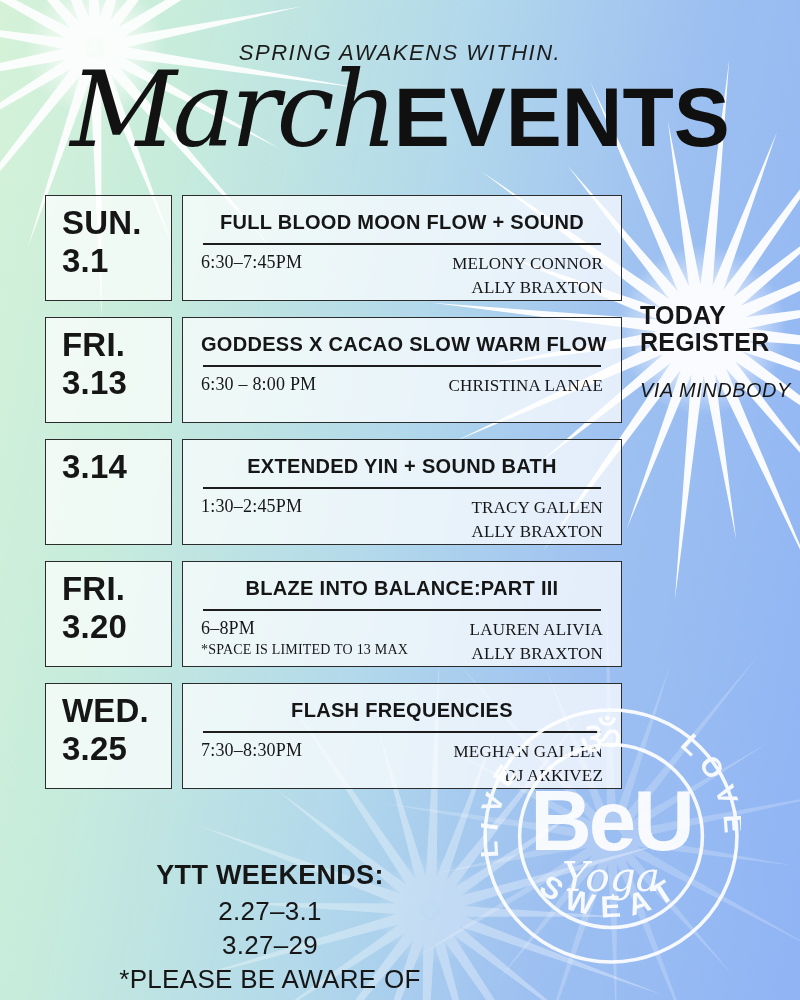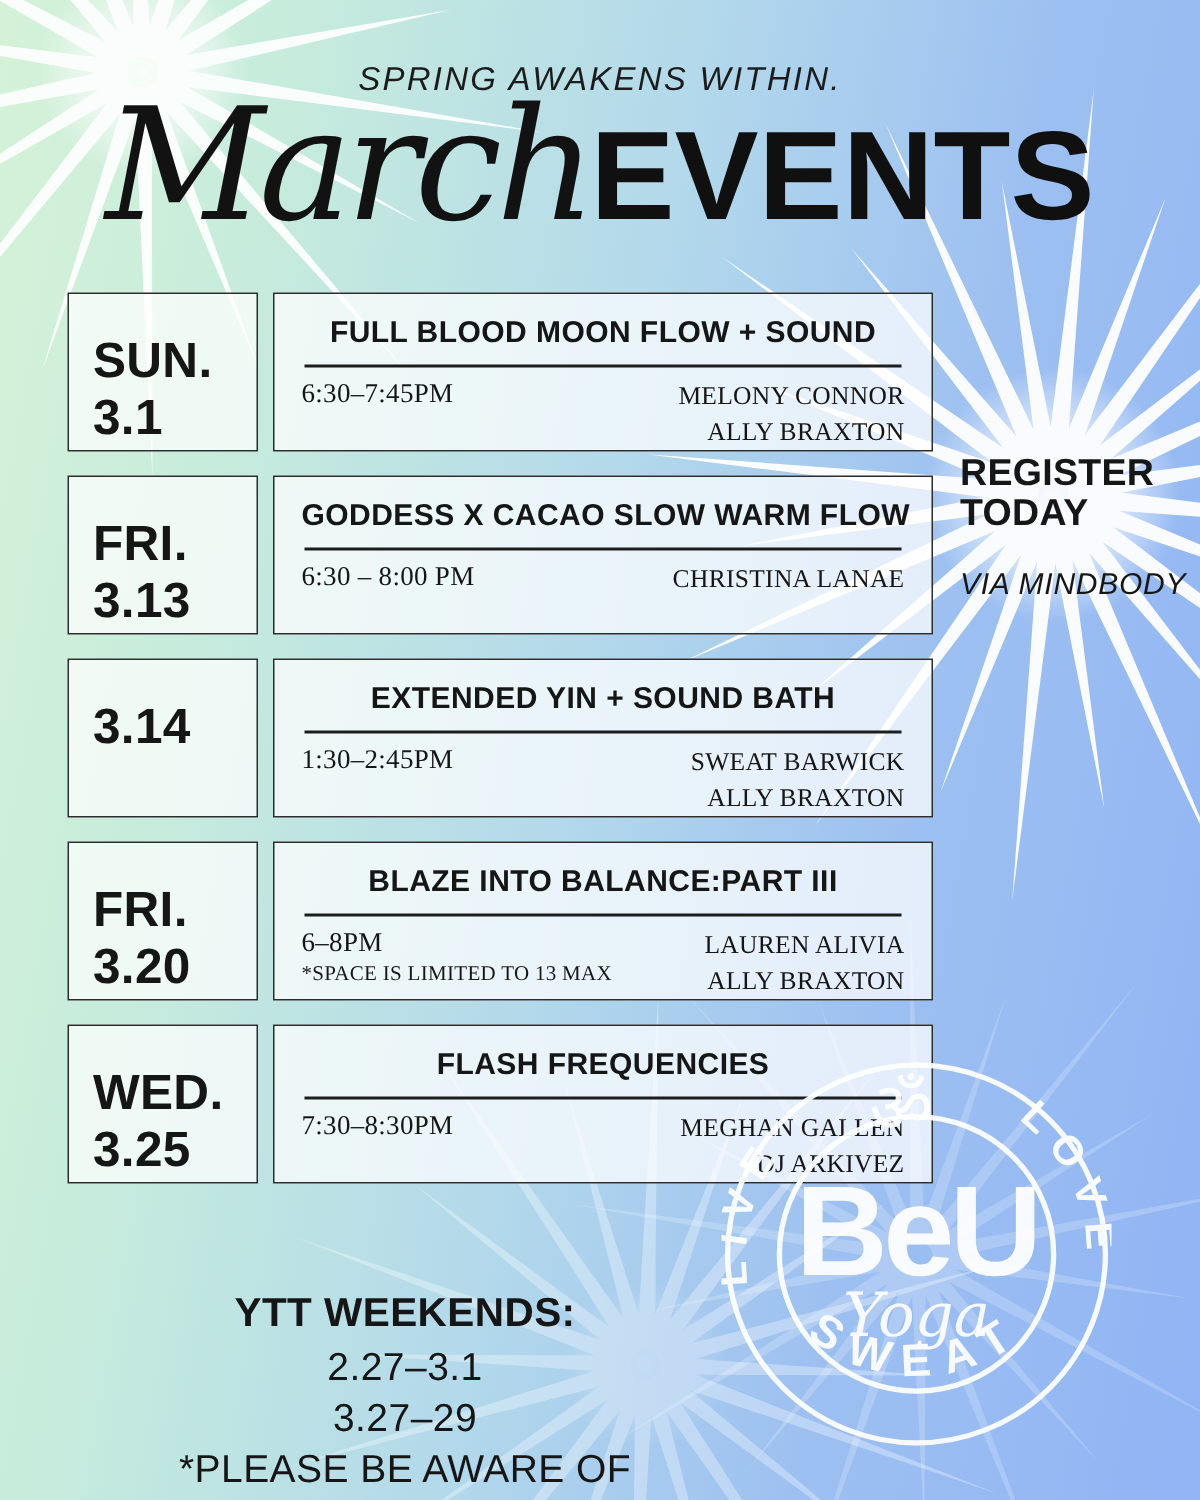--- a/index.html
+++ b/index.html
@@ -29,21 +29,21 @@
     font-size:84px;letter-spacing:0px;color:#101010;vertical-align:baseline;
   }
 
   
   .row{position:absolute;left:45px;width:577px;height:106px;z-index:1;}
   .date-box,.event-box{
     position:absolute;top:0;height:106px;box-sizing:border-box;
     background:rgba(255,255,255,0.72);
     border:1.5px solid #2c2c2c;
   }
-  .date-box{left:0;width:127px;padding:25px 0 0 16px;}
+  .date-box{left:0;width:127px;padding:8px 0 0 16px;}
   .date-day,.date-num{font-size:33px;font-weight:bold;line-height:1.14;letter-spacing:0.2px;}
   .event-box{left:137px;width:440px;padding:15px 18px 10px 18px;}
   .ev-title{font-size:20px;font-weight:bold;text-align:center;letter-spacing:0.3px;white-space:nowrap;}
   .ev-divider{border-top:2px solid #1d1d1d;margin:9px 2px 7px 2px;height:0;}
   .ev-details{display:flex;justify-content:space-between;align-items:flex-start;font-family:Liberation Serif, serif;}
   .ev-time{font-size:18px;letter-spacing:0.2px;}
   .ev-note{font-size:14px;margin-top:3px;letter-spacing:0.2px;}
   .ev-note:empty{display:none;}
   .ev-right{font-size:17px;text-align:right;line-height:1.4;letter-spacing:0.2px;}
   .ev-right div:empty{display:none;}
@@ -144,21 +144,21 @@
     </div>
     <div class="event-box">
       <div class="ev-title">EXTENDED YIN + SOUND BATH</div>
       <div class="ev-divider"></div>
       <div class="ev-details">
         <div class="ev-left">
           <div class="ev-time">1:30–2:45PM</div>
 
         </div>
         <div class="ev-right">
-          <div>SWEAT BARWICK</div>
+          <div>TRACY GALLEN</div>
           <div>ALLY BRAXTON</div>
         </div>
       </div>
     </div>
   </div>
 
   <div class="row" style="top:561px">
     <div class="date-box">
       <div class="date-day">FRI.</div>
       <div class="date-num">3.20</div>
@@ -194,22 +194,22 @@
         </div>
         <div class="ev-right">
           <div>MEGHAN GALLEN</div>
           <div>DJ ARKIVEZ</div>
         </div>
       </div>
     </div>
   </div>
 
   <div class="layer register">
+    <div class="reg-line">TODAY</div>
     <div class="reg-line">REGISTER</div>
-    <div class="reg-line">TODAY</div>
     <div class="reg-via">VIA MINDBODY</div>
   </div>
 
   <div class="layer footer">
     <div class="footer-heading">YTT WEEKENDS:</div>
     <div class="footer-line">2.27–3.1</div>
     <div class="footer-line">3.27–29</div>
     <div class="footer-line">*PLEASE BE AWARE OF</div>
     <div class="footer-line">SCHEDULE CHANGES</div>
   </div>

